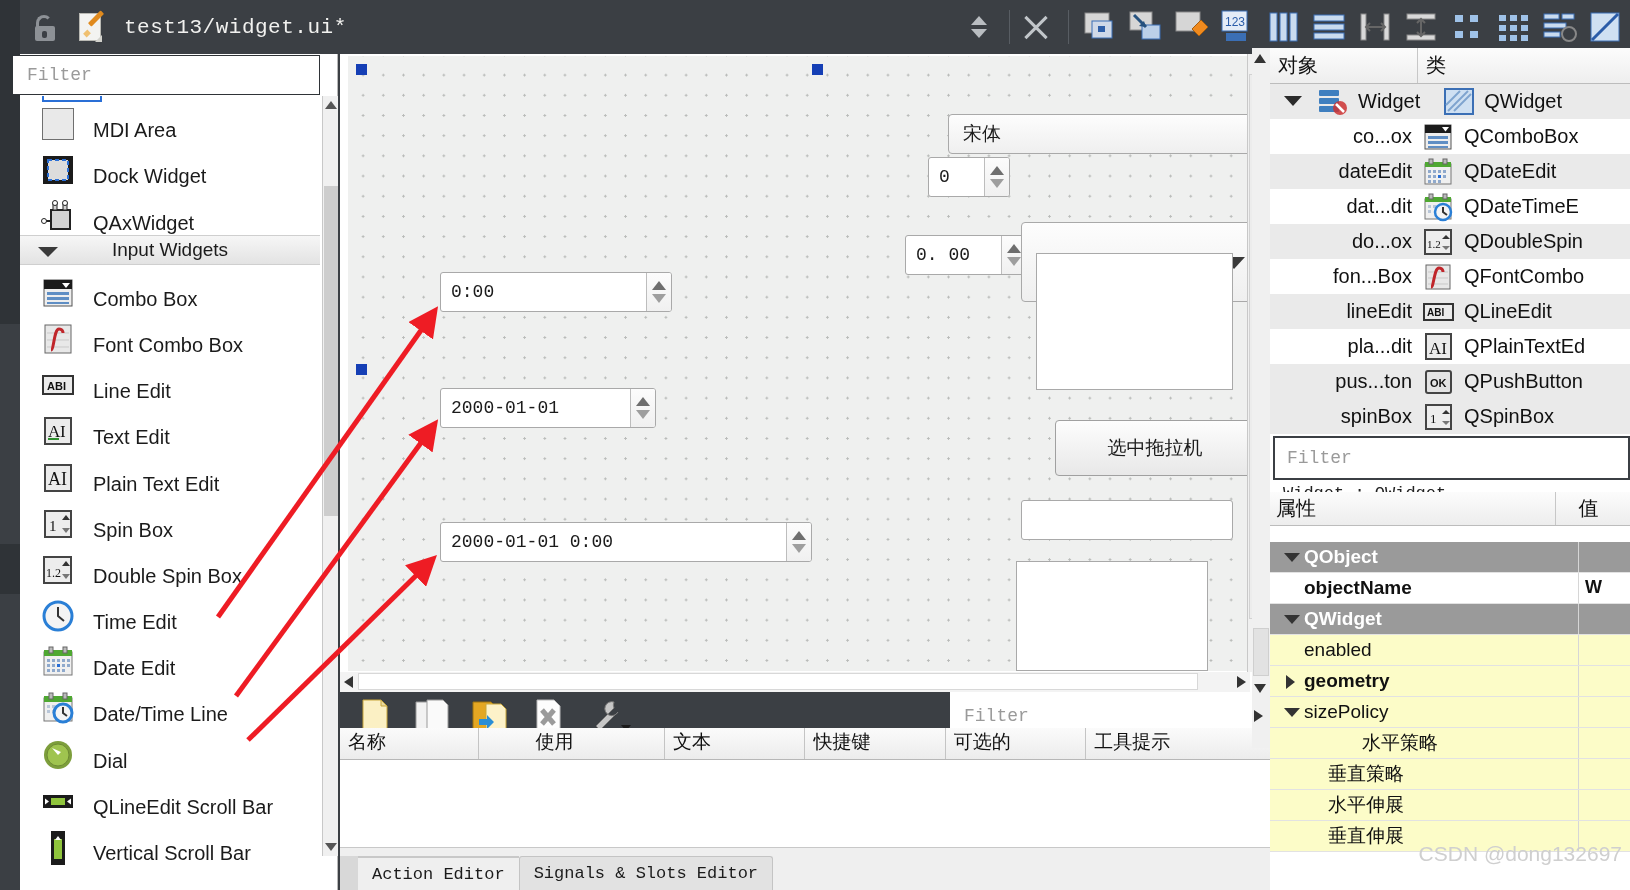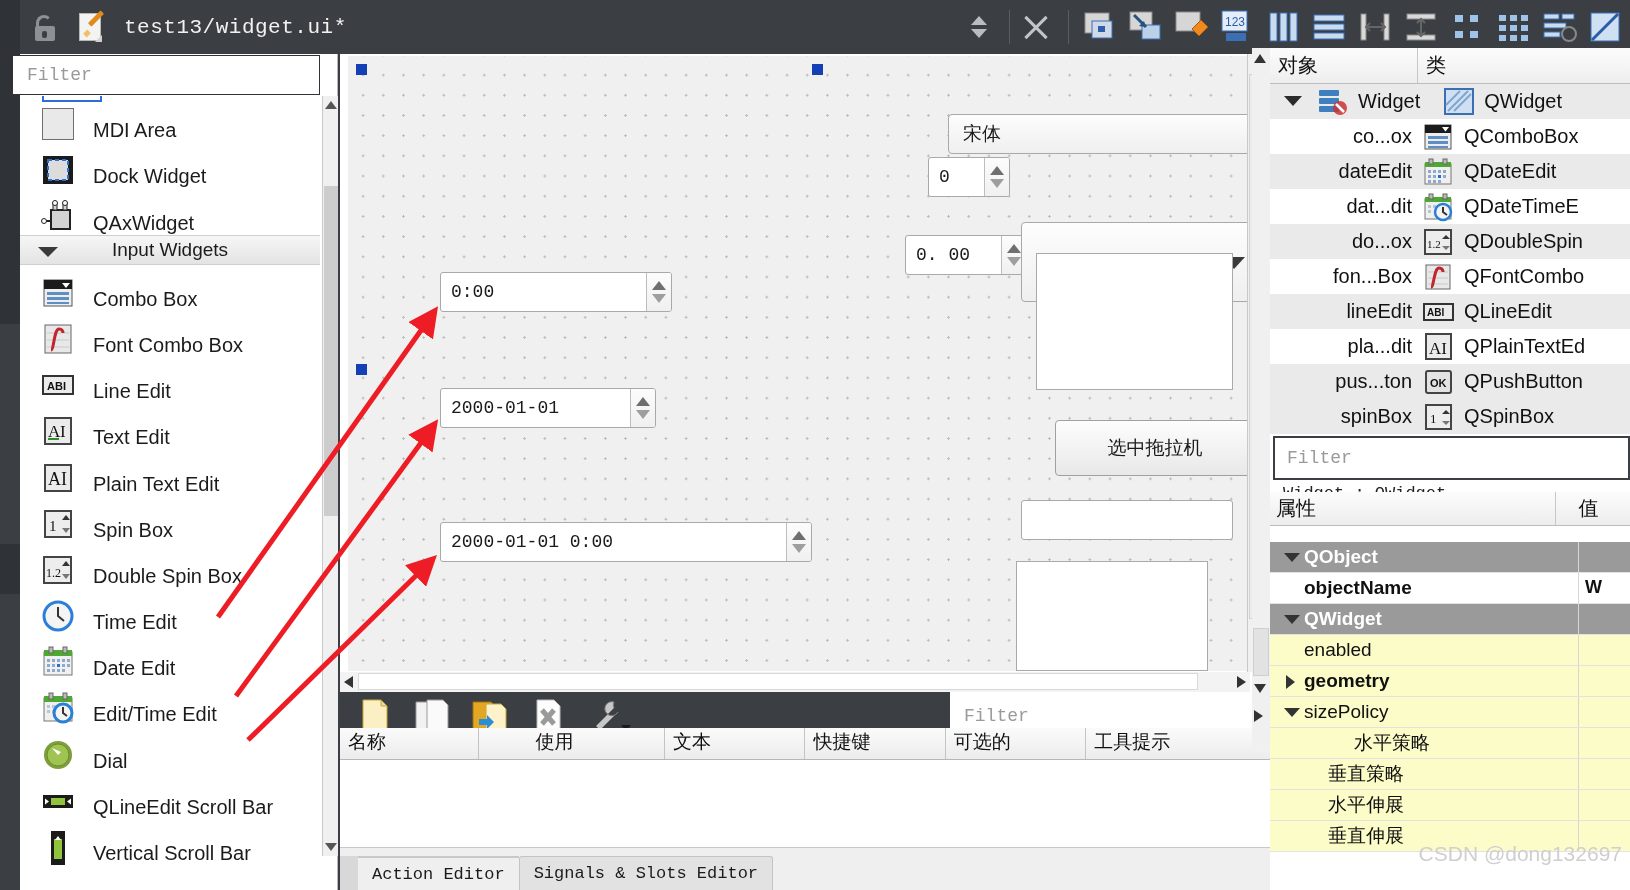--- a/index.html
+++ b/index.html
@@ -483,21 +483,21 @@
           <g fill="#b8c6d8">
               <rect x="7" y="15" width="3" height="3"></rect>
               <rect x="12" y="15" width="3" height="3"></rect>
           <rect x="7" y="20" width="3" height="3"></rect>
               <rect x="12" y="20" width="3" height="3"></rect>
             </g>
           <circle cx="23" cy="23" r="9" fill="#f4f4f4" stroke="#2a7fd6" stroke-width="3"></circle>
           <path d="M23 17 v6 l4 3" stroke="#333" stroke-width="2" fill="none"></path>
         </svg>
       </div>
-      <span class="lbl">Edit/Time Edit</span>
+      <span class="lbl">Date/Time Line</span>
     </div>
 
     <div class="wrow">
       <div class="wico">
         <svg width="36" height="36" viewBox="0 0 36 36">
           <circle cx="18" cy="18" r="14" fill="#7d9e3c"></circle>
           <circle cx="18" cy="18" r="11" fill="#9fc44f" stroke="#6d8a33"></circle>
           <path d="M18 18 l-6 -7 l9 4 z" fill="#fff"></path>
         </svg>
       </div>
@@ -910,21 +910,21 @@
         <div class="tri-r"></div>
         <span class="ind">geometry</span>
         <div class="vcell"></div>
       </div>
       <div class="prow yel">
         <div class="tri-d"></div>
         <span class="ind">sizePolicy</span>
         <div class="vcell"></div>
       </div>
       <div class="prow yel">
-        <span class="ind" style="padding-left:52px;margin-left:32px;">水平策略</span>
+        <span class="ind" style="padding-left:92px;">水平策略</span>
         <div class="vcell"></div>
       </div>
       <div class="prow yel">
         <span class="ind" style="padding-left:58px;">垂直策略</span>
         <div class="vcell"></div>
       </div>
       <div class="prow yel">
         <span class="ind" style="padding-left:58px;">水平伸展</span>
         <div class="vcell"></div>
       </div>

